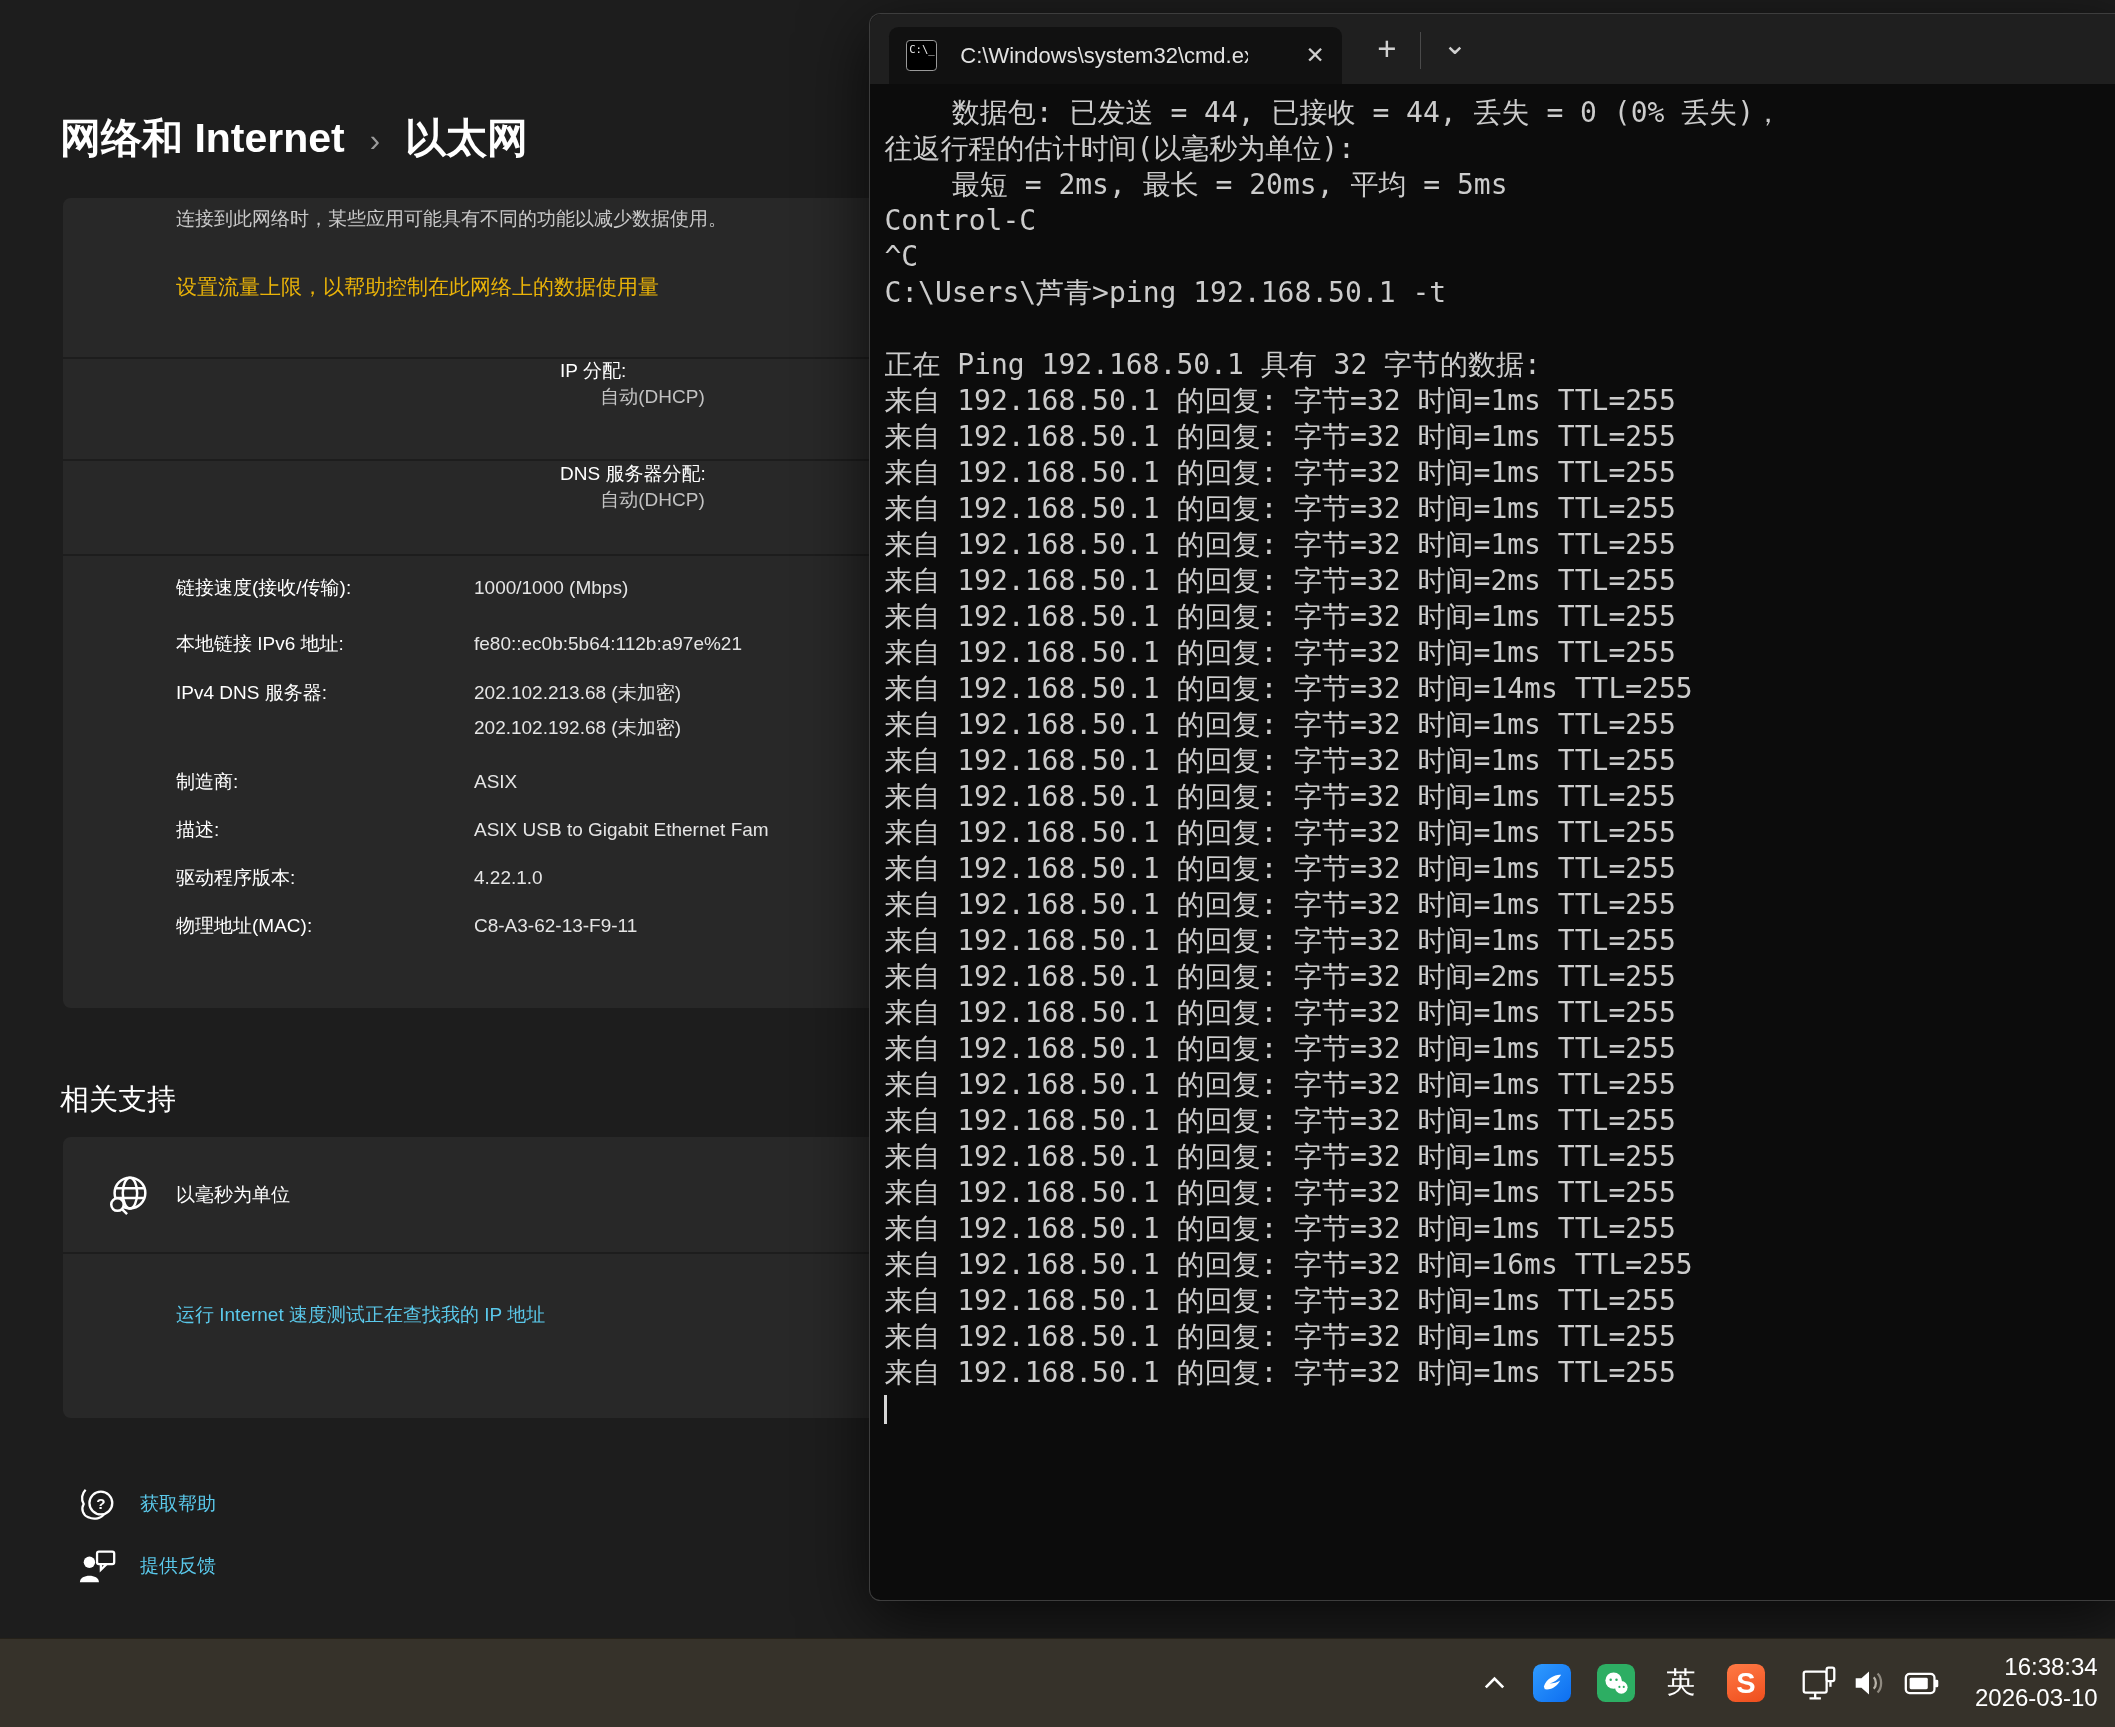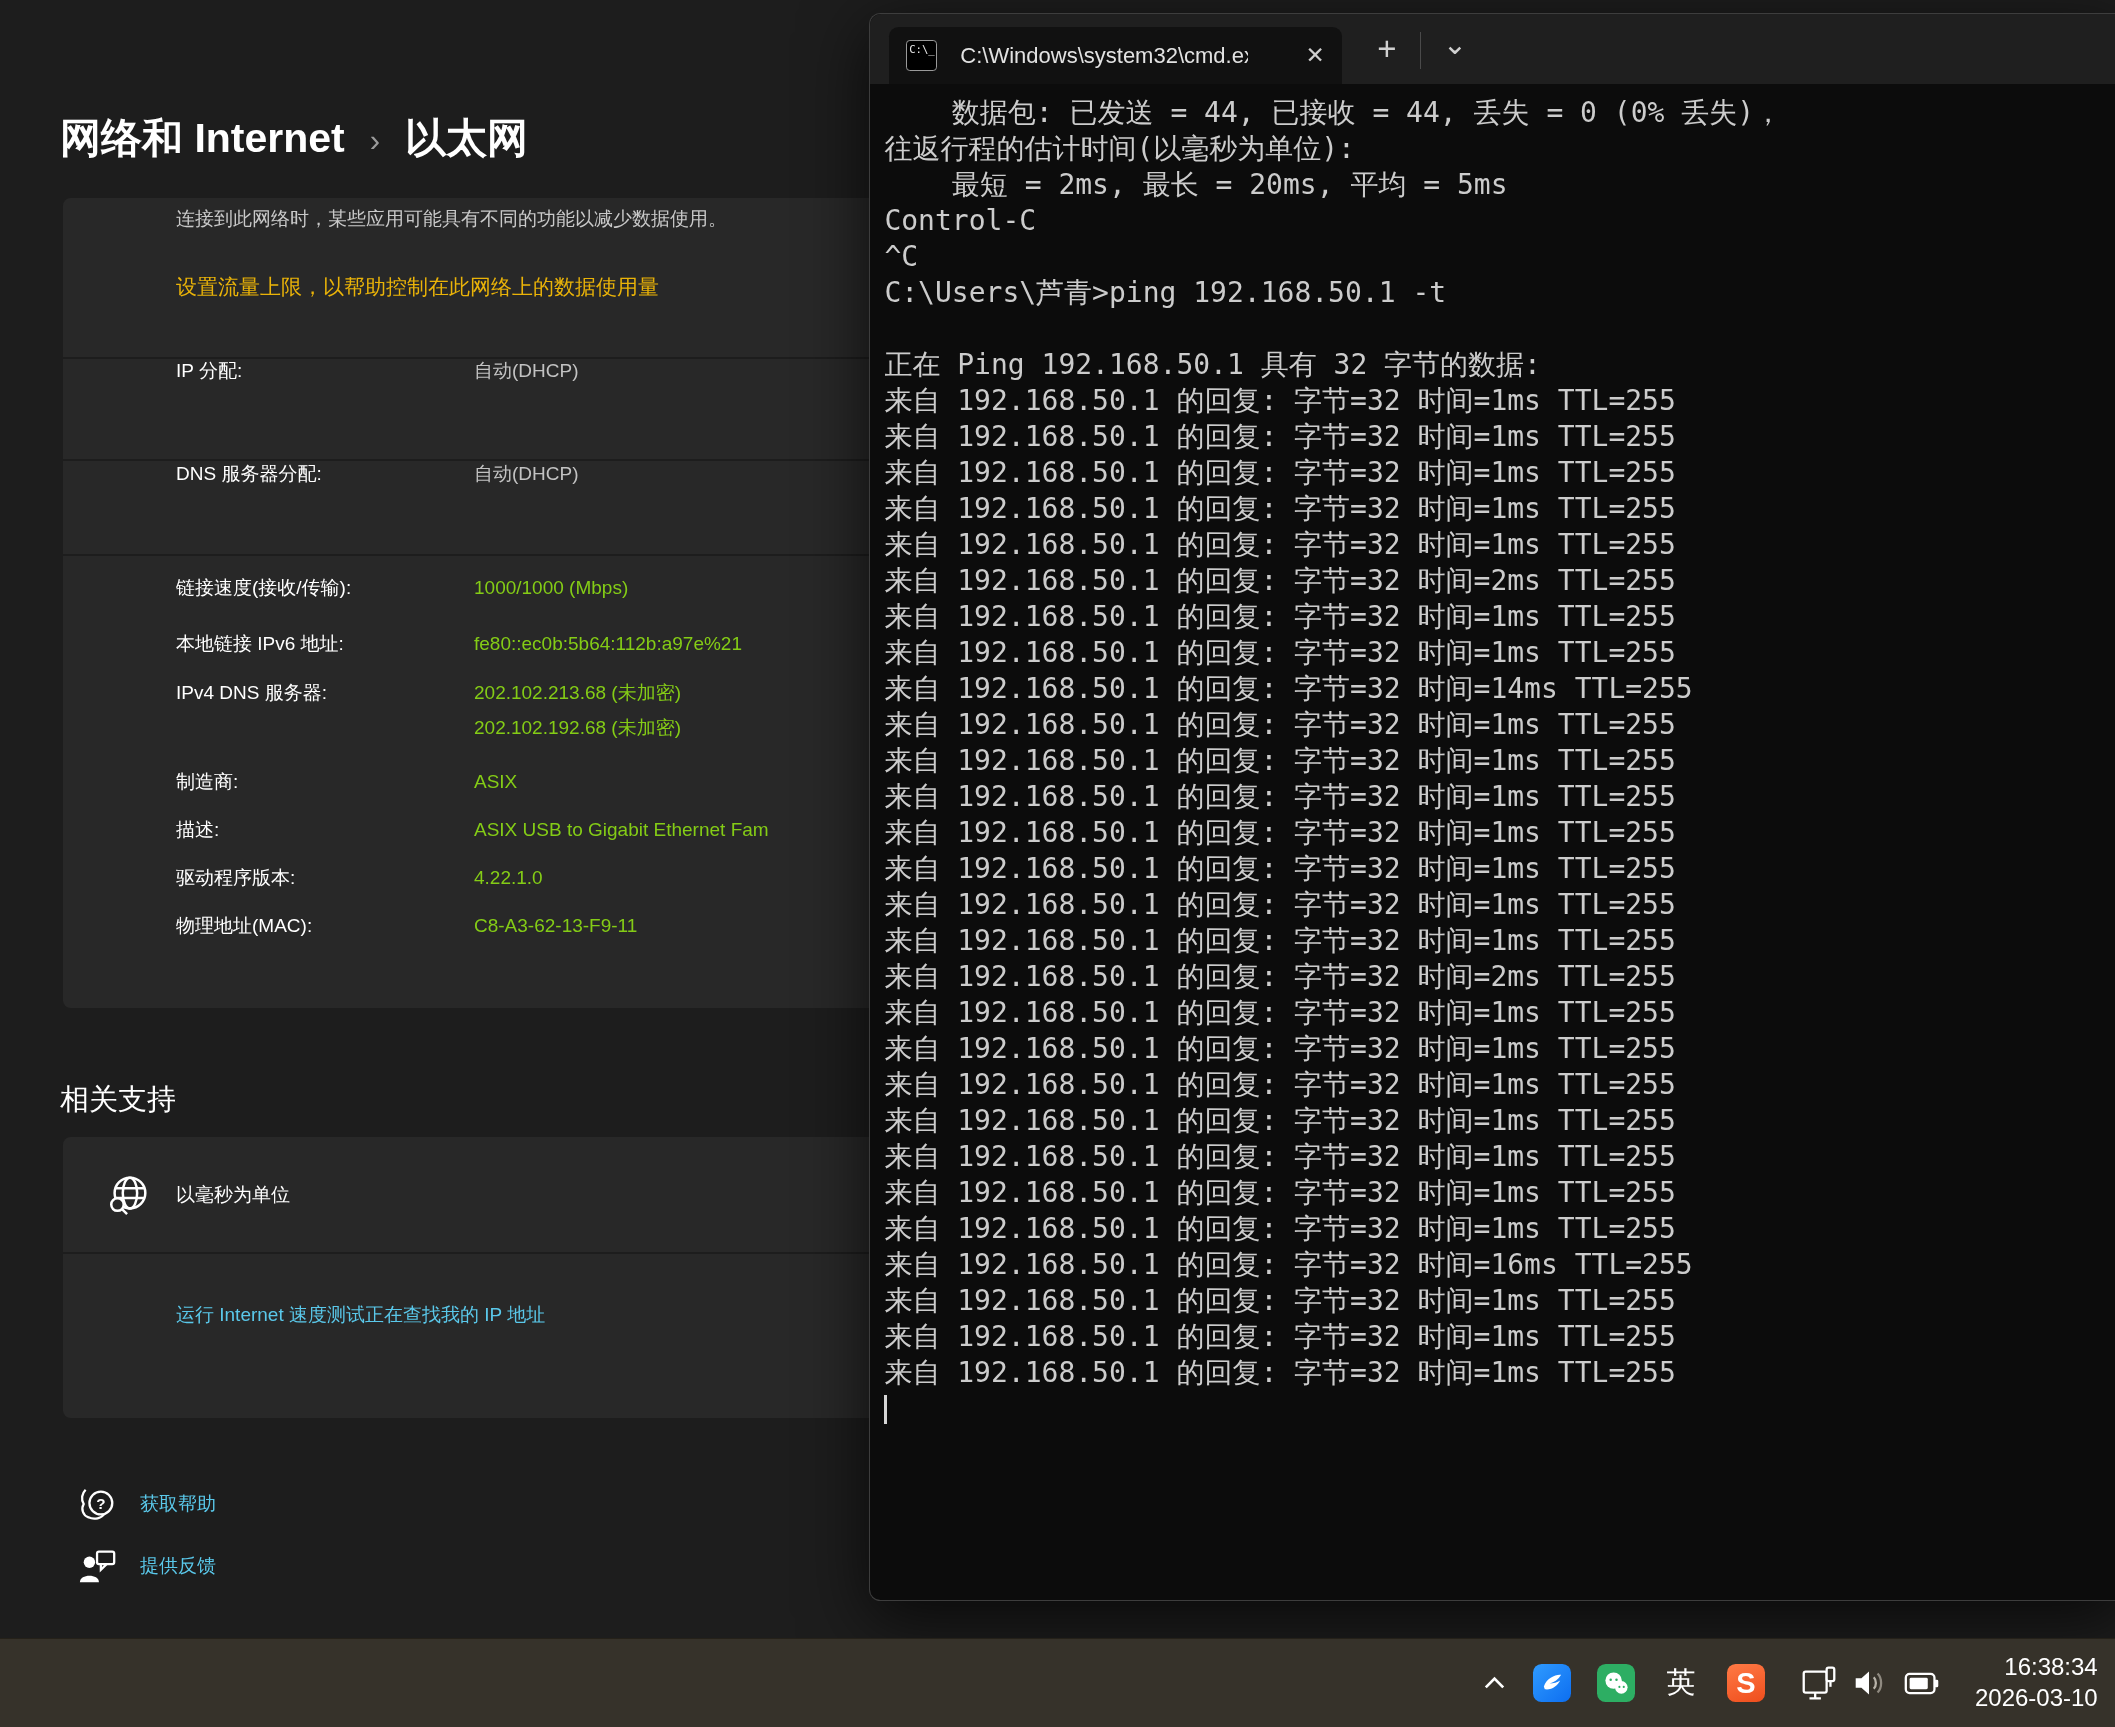--- a/index.html
+++ b/index.html
@@ -9,29 +9,29 @@
     font-family:"Liberation Sans",sans-serif;
   }
   
   .breadcrumb{position:absolute;left:60px;top:111px;display:flex;align-items:center;gap:25px;font-size:41px;font-weight:600;color:#fff;text-align:center;}
   .breadcrumb .sep{color:#9b9b9b;font-size:31px;font-weight:400;transform:translateY(1.9px);}
   .card{position:absolute;left:63px;width:1191px;background:#282828;border-radius:7.7px;}
   #card-main{top:198px;height:810px;overflow:hidden;}
   .divider{position:absolute;left:0;right:0;height:1.9px;background:#1d1d1d;}
   .datause-desc{position:absolute;left:113px;top:7.7px;font-size:19px;color:#c9c9c9;}
   .datause-link{position:absolute;left:113px;top:75px;font-size:21px;color:#eab308;text-decoration:none;}
-  .kv-row{position:absolute;left:0;right:12px;display:flex;}
+  .kv-row{position:absolute;left:0;right:12px;display:flex;align-items:center;flex-direction:column;}
   .kv-label{margin-left:113px;width:298px;font-size:19px;color:#ffffff;}
   .kv-value{font-size:19px;color:#c2c2c2;}
   #details{position:absolute;left:0;right:0;top:358px;}
   .drow{display:flex;align-items:center;height:48px;}
   .drow:first-child{height:63px;padding-top:0;}
   .drow.multi{height:83px;align-items:flex-start;padding-top:7.7px;}
   .dlabel{margin-left:113px;width:298px;font-size:19px;color:#ffffff;line-height:35px;}
-  .dvalue{font-size:19px;color:#84cc16;line-height:35px;}
+  .dvalue{font-size:19px;color:#e5e5e5;line-height:35px;}
   .section-heading{position:absolute;left:60px;top:1080px;font-size:29px;color:#ffffff;}
   #card-support{top:1137px;height:281px;}
   .help-row{position:absolute;left:0;top:0;right:0;height:115px;display:flex;align-items:center;}
   .help-icon{margin-left:42px;width:48px;height:48px;display:flex;align-items:center;justify-content:center;}
   .help-label{margin-left:23px;font-size:19px;color:#fff;}
   .support-links{position:absolute;left:113px;top:150px;display:flex;flex-direction:row;}
   .support-link{font-size:19px;color:#5ac8ea;line-height:56px;text-decoration:none;}
   .footer-item{position:absolute;left:77px;display:flex;align-items:center;gap:21px;}
   #footer-help{top:1483px;}
   #footer-feedback{top:1545px;}

